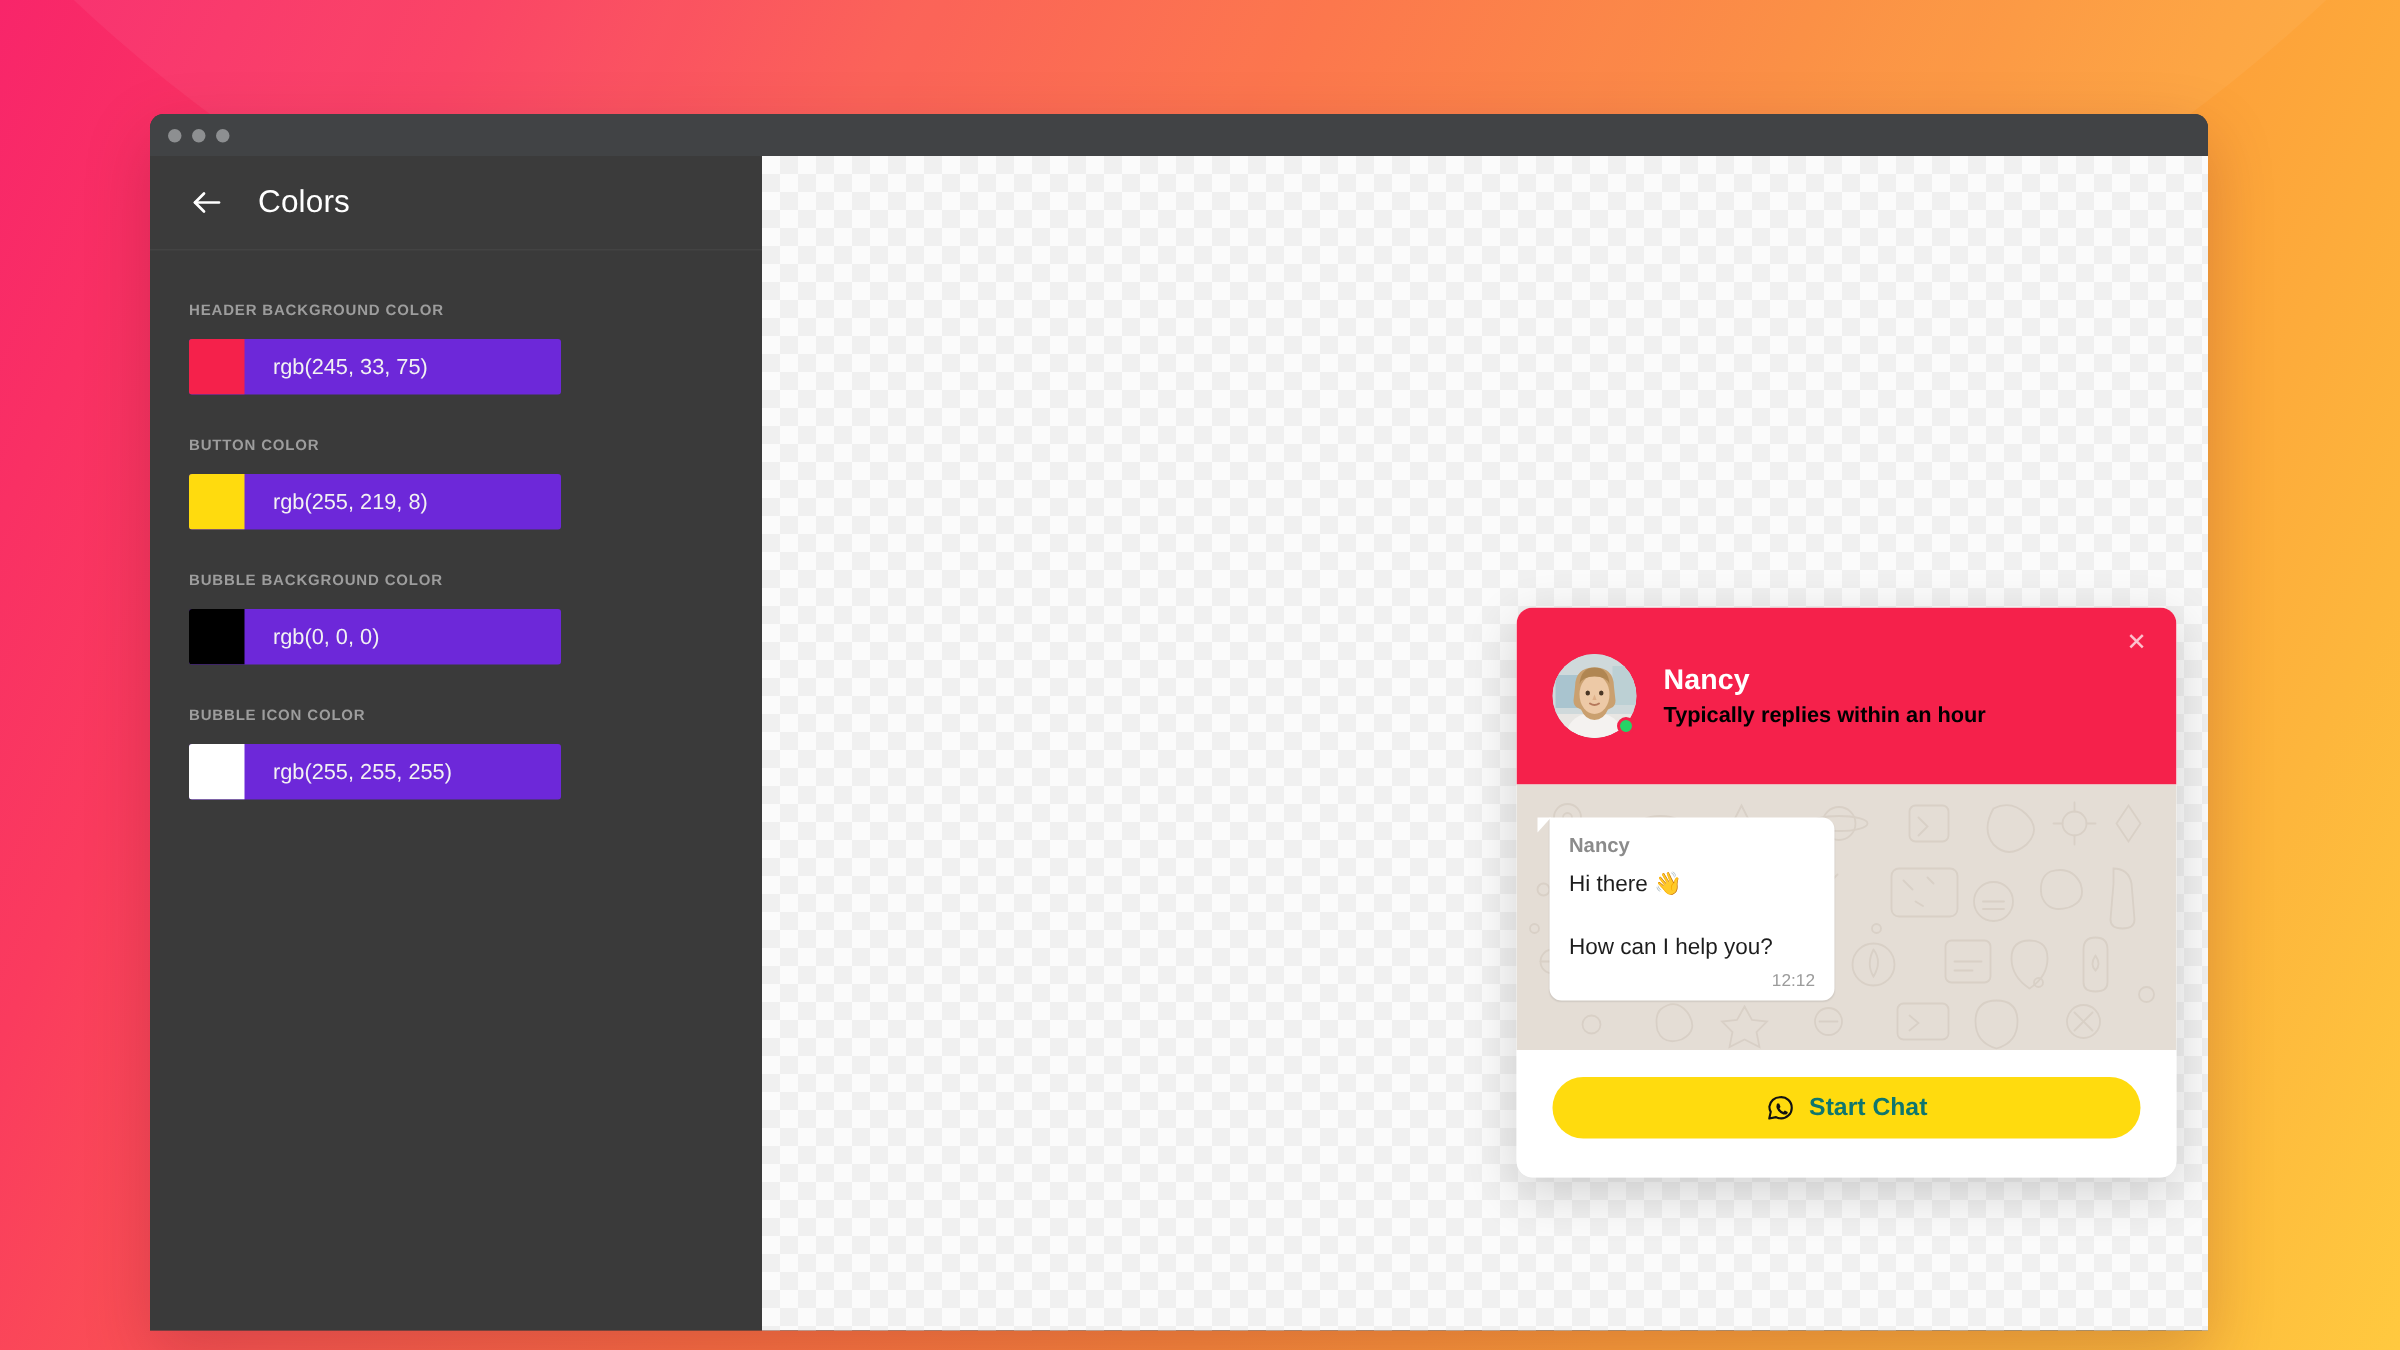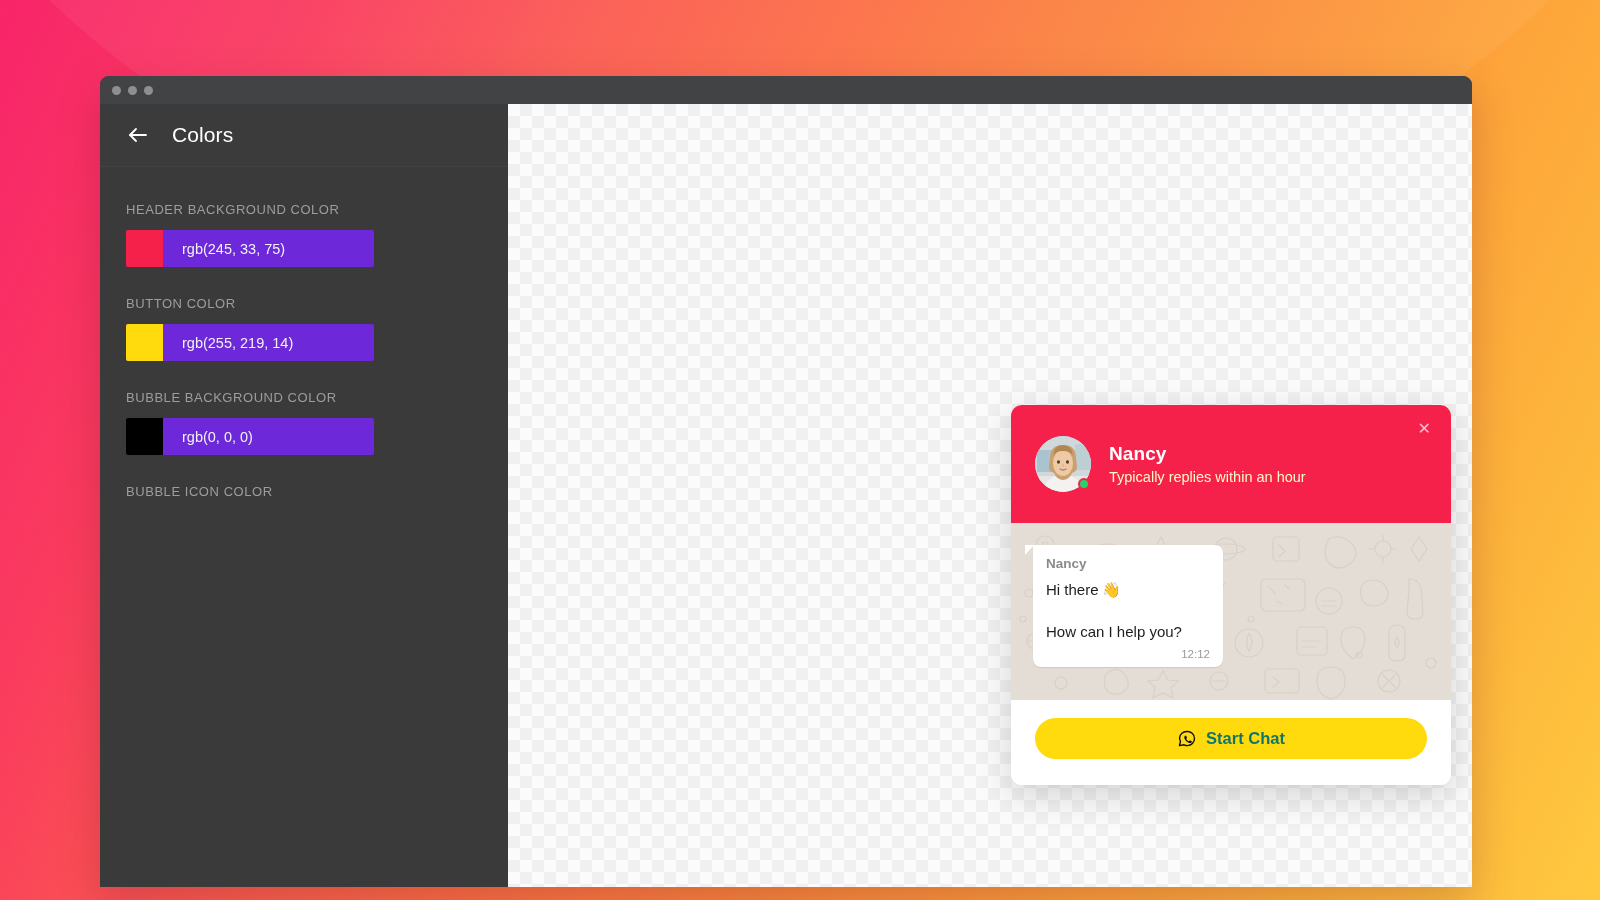--- a/index.html
+++ b/index.html
@@ -70,22 +70,22 @@
     display: flex; align-items: center; justify-content: center;
     color: #fff; cursor: pointer;
   }
   #sidebar-title {
     color: #ffffff; font-size: 21px; font-weight: 400; letter-spacing: 0.1px;
   }
   #sidebar-content { padding: 35px 26px 0 26px; }
 
   .field-group { margin-bottom: 29px; }
   .field-label {
-    color: #9d9d9d; font-size: 13px; letter-spacing: 0.55px;
-    text-transform: uppercase; margin-bottom: 13px; font-weight: 400;
+    color: #9d9d9d; font-size: 10px; letter-spacing: 0.55px;
+    text-transform: uppercase; margin-bottom: 13px; font-weight: 700;
   }
   .color-row {
     display: flex; align-items: stretch;
     width: 248px; height: 37px;
     background: #6d28d9; border-radius: 2px;
     overflow: hidden;
   }
   .swatch { width: 37px; height: 37px; flex: 0 0 37px; }
   .color-value {
     display: flex; align-items: center;
@@ -127,21 +127,21 @@
     overflow: hidden; background: #cbd7dc;
   }
   #avatar svg { display:block; width:56px; height:56px; }
   #online-dot {
     position: absolute; right: 1px; bottom: 2px;
     width: 12px; height: 12px; border-radius: 50%;
     background: #25d366; border: 2px solid #F5214B;
   }
   #agent-text { display: flex; flex-direction: column; gap: 4px; }
   #agent-name { color: #fff; font-size: 19px; font-weight: 700; letter-spacing: 0.1px; }
-  #agent-status { color: #fef9c3; font-size: 14.5px; font-weight: 400; }
+  #agent-status { color: #000000; font-size: 14.5px; font-weight: 700; }
   #chat-close {
     position: absolute; right: 16px; top: 12px;
     color: rgba(255,255,255,0.72); font-size: 16px;
     line-height: 1; cursor: pointer; padding: 4px;
   }
 
   
   #chat-body {
     position: relative;
     height: 177px;
@@ -220,34 +220,38 @@
           <div class="color-row">
             <span class="swatch" style="background:#F5214B"></span>
             <span class="color-value">rgb(245, 33, 75)</span>
           </div>
         </div>
 
         <div class="field-group">
           <div class="field-label">BUTTON COLOR</div>
           <div class="color-row">
             <span class="swatch" style="background:#FFDB0E"></span>
-            <span class="color-value">rgb(255, 219, 14)</span>
+            <span class="color-value">rgb(255, 219, 8)</span>
           </div>
         </div>
 
         <div class="field-group">
           <div class="field-label">BUBBLE BACKGROUND COLOR</div>
           <div class="color-row">
             <span class="swatch" style="background:#000000"></span>
             <span class="color-value">rgb(0, 0, 0)</span>
           </div>
         </div>
 
         <div class="field-group">
           <div class="field-label">BUBBLE ICON COLOR</div>
+          <div class="color-row">
+            <span class="swatch" style="background:#FFFFFF"></span>
+            <span class="color-value">rgb(255, 255, 255)</span>
+          </div>
         </div>
 
       </div>
     </div>
 
     <div id="canvas">
 
       <div id="chat-widget">
 
         <div id="chat-header">

